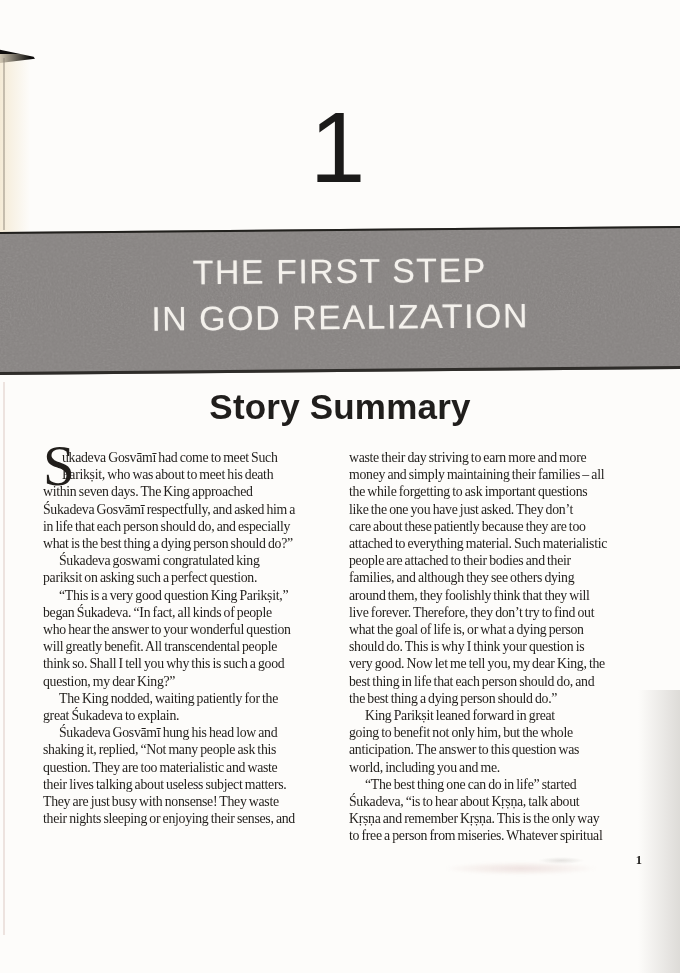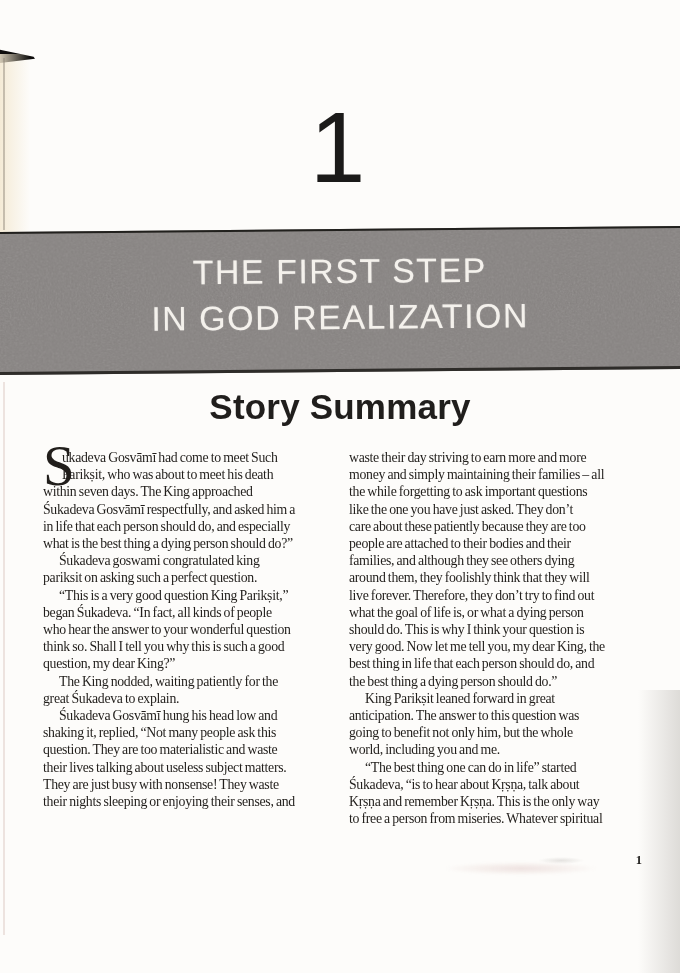--- a/index.html
+++ b/index.html
@@ -131,49 +131,51 @@
       <div class="line dc-offset">Parikṣit, who was about to meet his death</div>
       <div class="line">within seven days. The King approached</div>
       <div class="line">Śukadeva Gosvāmī respectfully, and asked him a</div>
       <div class="line">in life that each person should do, and especially</div>
       <div class="line">what is the best thing a dying person should do?”</div>
       <div class="line indent">Śukadeva goswami congratulated king</div>
       <div class="line">pariksit on asking such a perfect question.</div>
       <div class="line indent">“This is a very good question King Parikṣit,”</div>
       <div class="line">began Śukadeva. “In fact, all kinds of people</div>
       <div class="line">who hear the answer to your wonderful question</div>
+      <div class="line">will greatly benefit. All transcendental people</div>
       <div class="line">think so. Shall I tell you why this is such a good</div>
       <div class="line">question, my dear King?”</div>
       <div class="line indent">The King nodded, waiting patiently for the</div>
       <div class="line">great Śukadeva to explain.</div>
       <div class="line indent">Śukadeva Gosvāmī hung his head low and</div>
       <div class="line">shaking it, replied, “Not many people ask this</div>
       <div class="line">question. They are too materialistic and waste</div>
       <div class="line">their lives talking about useless subject matters.</div>
       <div class="line">They are just busy with nonsense! They waste</div>
       <div class="line">their nights sleeping or enjoying their senses, and</div>
     </div>
   <div class="col col-right">
       <div class="line">waste their day striving to earn more and more</div>
       <div class="line">money and simply maintaining their families – all</div>
       <div class="line">the while forgetting to ask important questions</div>
       <div class="line">like the one you have just asked. They don’t</div>
       <div class="line">care about these patiently because they are too</div>
+      <div class="line">attached to everything material. Such materialistic</div>
       <div class="line">people are attached to their bodies and their</div>
       <div class="line">families, and although they see others dying</div>
       <div class="line">around them, they foolishly think that they will</div>
       <div class="line">live forever. Therefore, they don’t try to find out</div>
       <div class="line">what the goal of life is, or what a dying person</div>
       <div class="line">should do. This is why I think your question is</div>
       <div class="line">very good. Now let me tell you, my dear King, the</div>
       <div class="line">best thing in life that each person should do, and</div>
       <div class="line">the best thing a dying person should do.”</div>
       <div class="line indent">King Parikṣit leaned forward in great</div>
+      <div class="line">going to benefit not only him, but the whole</div>
       <div class="line">anticipation. The answer to this question was</div>
-      <div class="line">going to benefit not only him, but the whole</div>
       <div class="line">world, including you and me.</div>
       <div class="line indent">“The best thing one can do in life” started</div>
       <div class="line">Śukadeva, “is to hear about Kṛṣṇa, talk about</div>
       <div class="line">Kṛṣṇa and remember Kṛṣṇa. This is the only way</div>
       <div class="line">to free a person from miseries. Whatever spiritual</div>
     </div>
 
   <div class="pagenum">1</div>
 
 </div>

